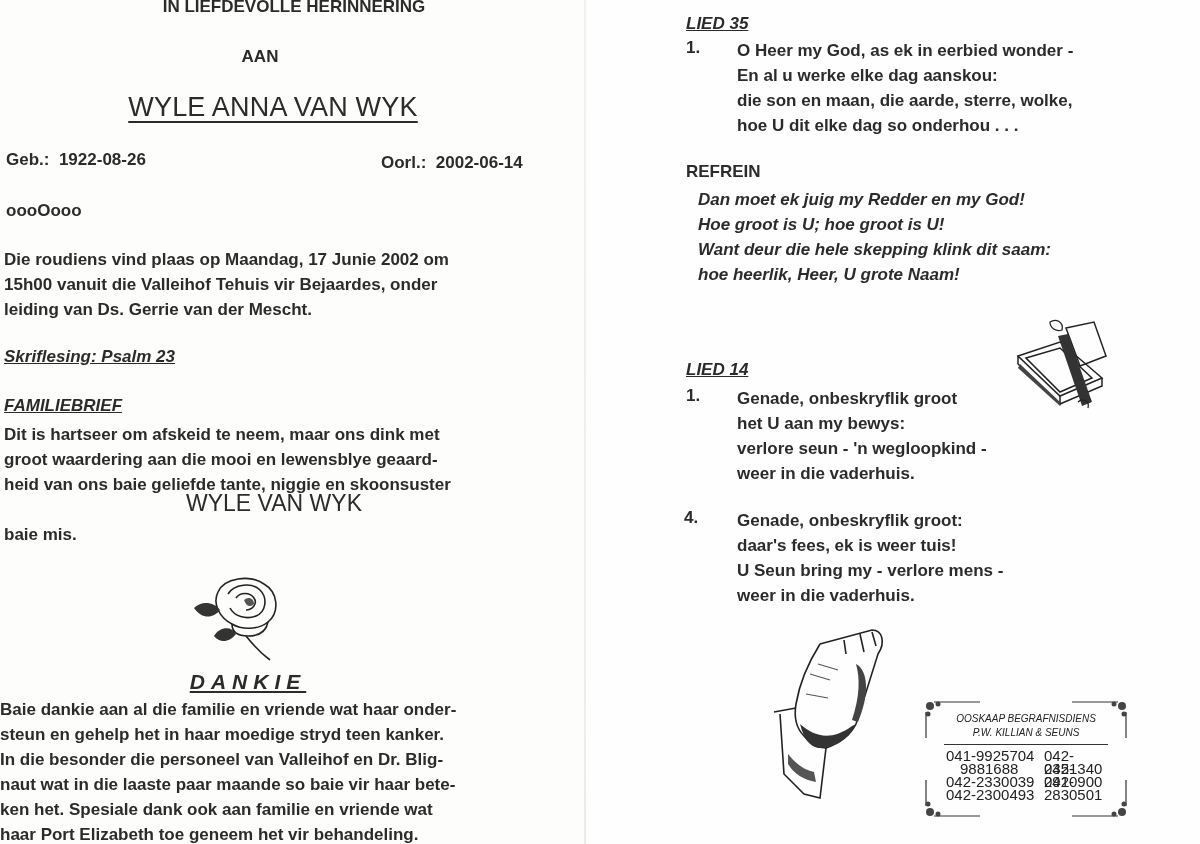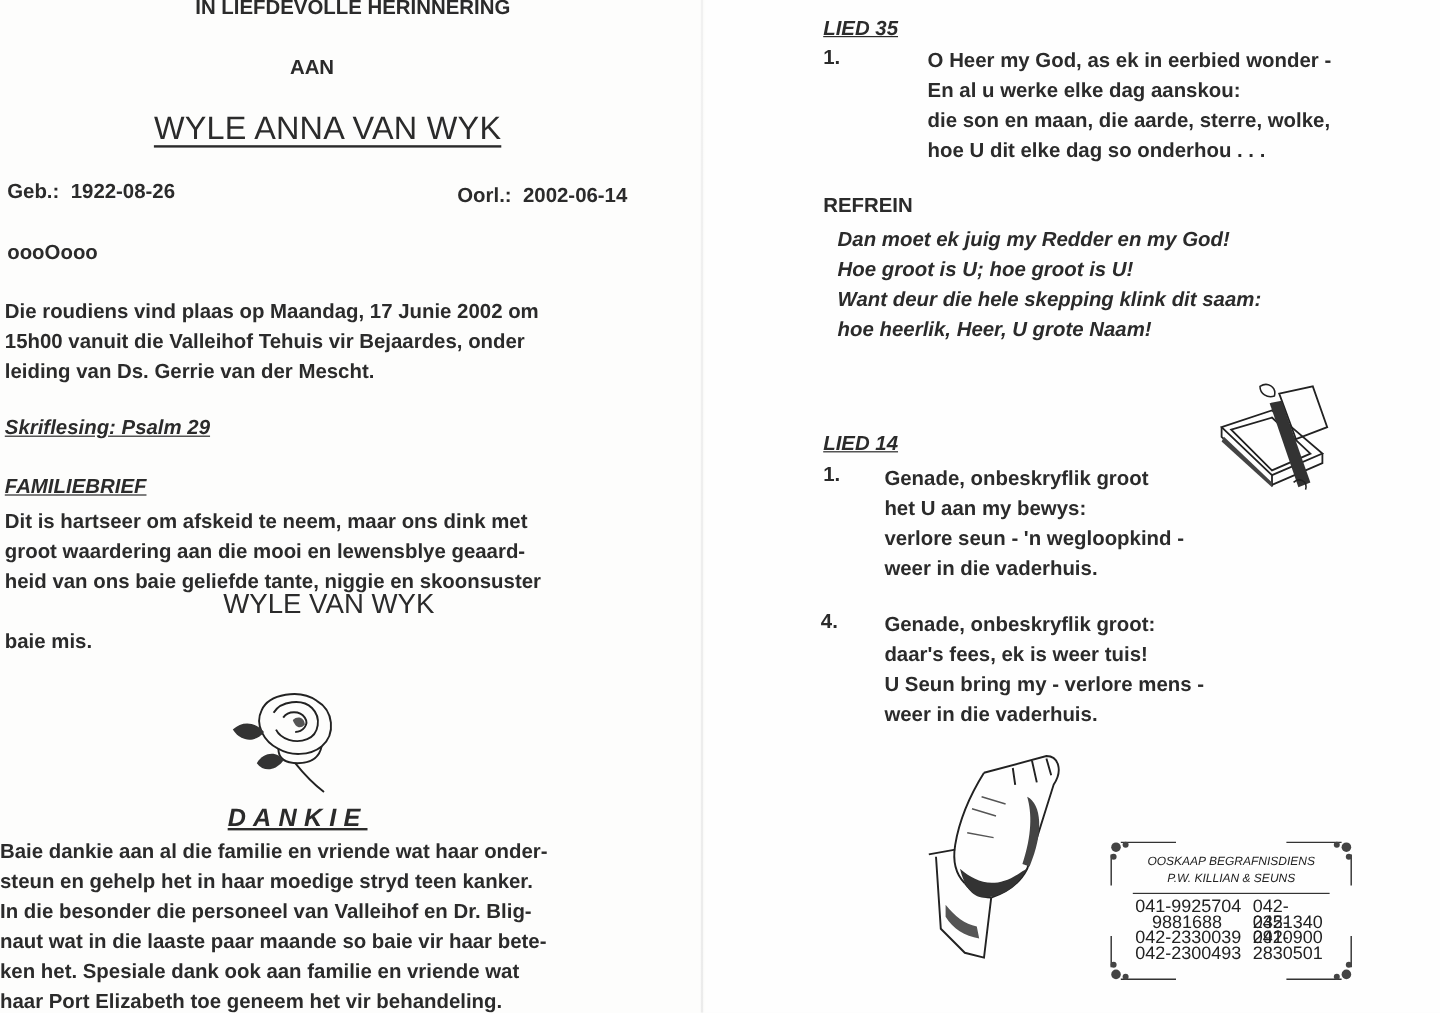--- a/index.html
+++ b/index.html
@@ -56,21 +56,21 @@
   </div>
 
   <div class="abs sep">oooOooo</div>
 
   <div class="abs para" style="top:247px;">
     <div>Die roudiens vind plaas op Maandag, 17 Junie 2002 om</div>
     <div>15h00 vanuit die Valleihof Tehuis vir Bejaardes, onder</div>
     <div>leiding van Ds. Gerrie van der Mescht.</div>
   </div>
 
-  <div class="abs ul-it" style="top:347px; left:4px;">Skriflesing:  Psalm 29</div>
+  <div class="abs ul-it" style="top:347px; left:4px;">Skriflesing:  Psalm 23</div>
 
   <div class="abs ul-it" style="top:396px; left:4px;">FAMILIEBRIEF</div>
   <div class="abs para" style="top:422px;">
     <div>Dit is hartseer om afskeid te neem, maar ons dink met</div>
     <div>groot waardering aan die mooi en lewensblye geaard-</div>
     <div>heid van ons baie geliefde tante, niggie en skoonsuster</div>
   </div>
   <div class="abs name-mid">WYLE VAN WYK</div>
   <div class="abs para" style="top:522px;">
     <div>baie mis.</div>
@@ -99,21 +99,21 @@
     <div>haar Port Elizabeth toe geneem het vir behandeling.</div>
   </div>
 </div>
 
 <div class="fold"></div>
 
 <div class="page right"></div>
 
 <div class="abs ul-it" style="top:14px; left:686px;">LIED 35</div>
 <div class="num" style="top:38px; left:686px;">1.</div>
-<div class="abs rtext" style="top:38px; left:737px;margin-left:36px;">
+<div class="abs rtext" style="top:38px; left:737px;">
   <div>O Heer my God, as ek in eerbied wonder -</div>
   <div>En al u werke elke dag aanskou:</div>
   <div>die son en maan, die aarde, sterre, wolke,</div>
   <div>hoe U dit elke dag so onderhou . . .</div>
 </div>
 
 <div class="abs b t17" style="top:162px; left:686px; ">REFREIN</div>
 <div class="abs refrein-lines" style="top:187px; left:698px;">
   <div>Dan moet ek juig my Redder en my God!</div>
   <div>Hoe groot is U;  hoe groot is U!</div>

